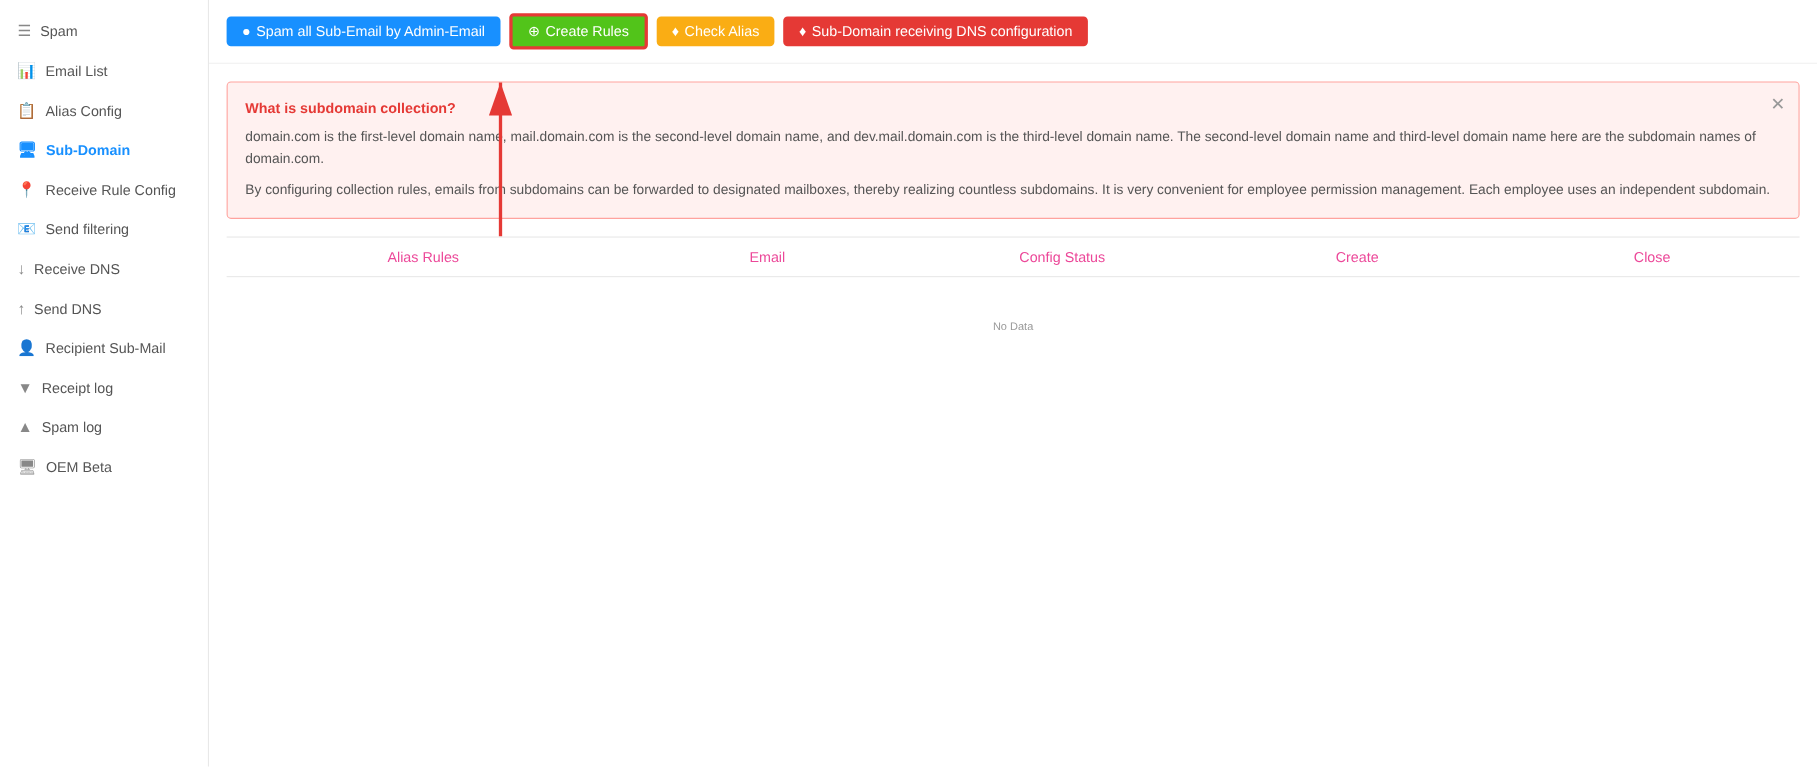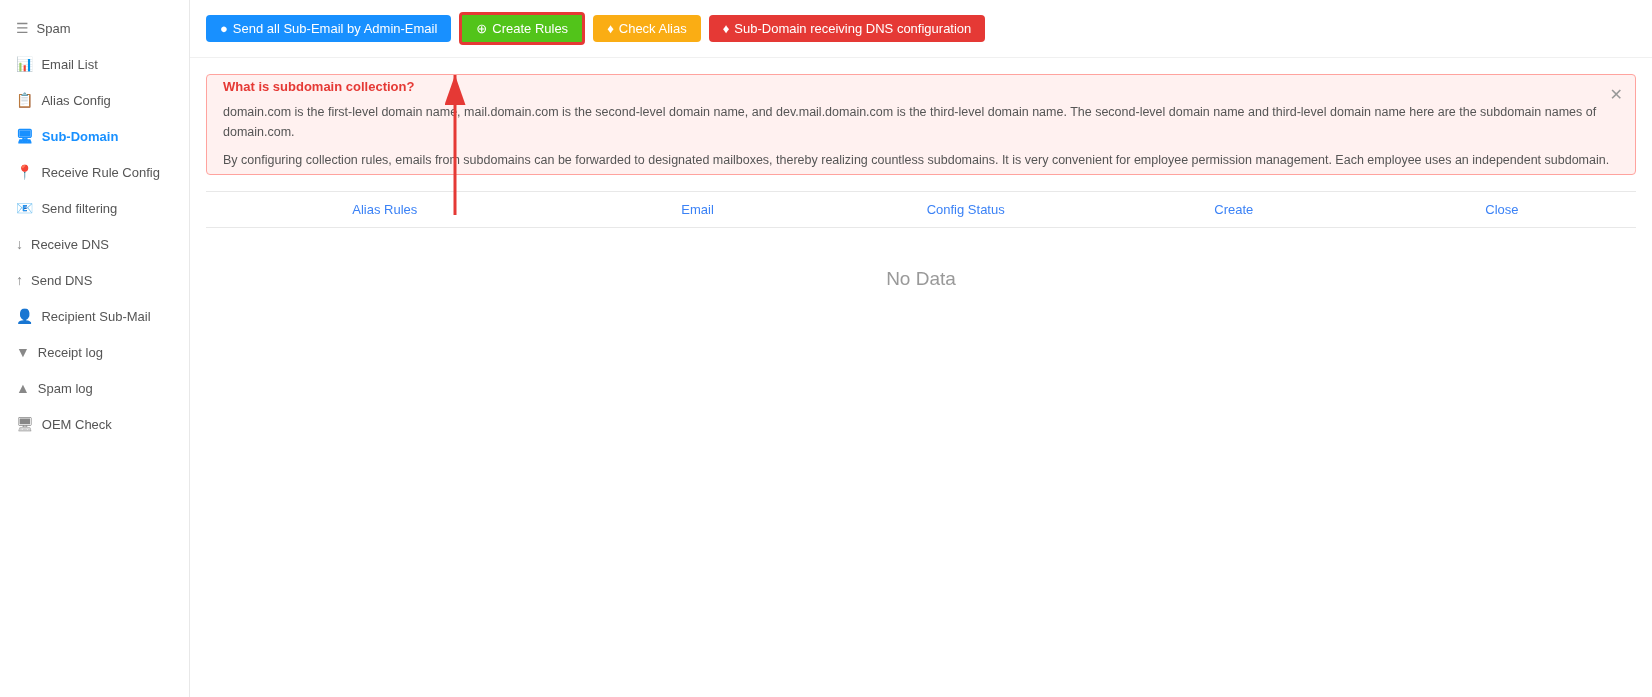--- a/index.html
+++ b/index.html
@@ -76,21 +76,21 @@
     .btn-red {
       background: #e53935;
       color: #fff;
     }
 
     
     .info-box {
       background: #fff1f0;
       border: 1px solid #ffa39e;
       margin: 16px;
-      padding: 4px 16px;
+      padding: 16px 16px;
       border-radius: 4px;
       position: relative;
     }
     .info-box-title {
       color: #e53935;
       font-weight: bold;
       margin-bottom: 8px;
       font-size: 13px;
     }
     .info-box-text {
@@ -110,32 +110,32 @@
     
     .table-section {
       margin: 0 16px;
       border-top: 1px solid #e8e8e8;
     }
     .table-header {
       display: grid;
       grid-template-columns: 2fr 1.5fr 1.5fr 1.5fr 1.5fr;
       padding: 10px 0;
       border-bottom: 1px solid #e8e8e8;
-      color: #3b82f6;
+      color: #ec4899;
       font-weight: 500;
     }
     .table-header span {
       text-align: center;
       font-size: 13px;
     }
     .table-empty {
       text-align: center;
       padding: 40px;
       color: #999;
-      font-size: 19px;
+      font-size: 10px;
     }
 
     
     .red-arrow {
       position: absolute;
       top: 55px;
       left: 415px;
       z-index: 10;
       pointer-events: none;
     }
@@ -185,40 +185,40 @@
     <div class="sidebar-item">
       <span class="icon">▼</span>
       <span>Receipt log</span>
     </div>
     <div class="sidebar-item">
       <span class="icon">▲</span>
       <span>Spam log</span>
     </div>
     <div class="sidebar-item">
       <span class="icon">🖥</span>
-      <span>OEM Check</span>
+      <span>OEM Beta</span>
     </div>
   </div>
 
 <svg class="red-arrow" width="80" height="160">
   <defs>
     <marker id="arrowhead" markerWidth="10" markerHeight="7" refX="10" refY="3.5" orient="auto">
       <polygon points="0 0, 10 3.5, 0 7" fill="#e53935"></polygon>
     </marker>
   </defs>
 
   <line x1="40" y1="160" x2="40" y2="20" stroke="#e53935" stroke-width="3" marker-end="url(#arrowhead)"></line>
 </svg>
 
 <div class="main">
 
   <div class="toolbar">
     <button class="btn btn-blue">
       <span>●</span>
-      <span>Send all Sub-Email by Admin-Email</span>
+      <span>Spam all Sub-Email by Admin-Email</span>
     </button>
     <button class="btn btn-green">
       <span>⊕</span>
       <span>Create Rules</span>
     </button>
     <button class="btn btn-yellow">
       <span>♦</span>
       <span>Check Alias</span>
     </button>
     <button class="btn btn-red">

